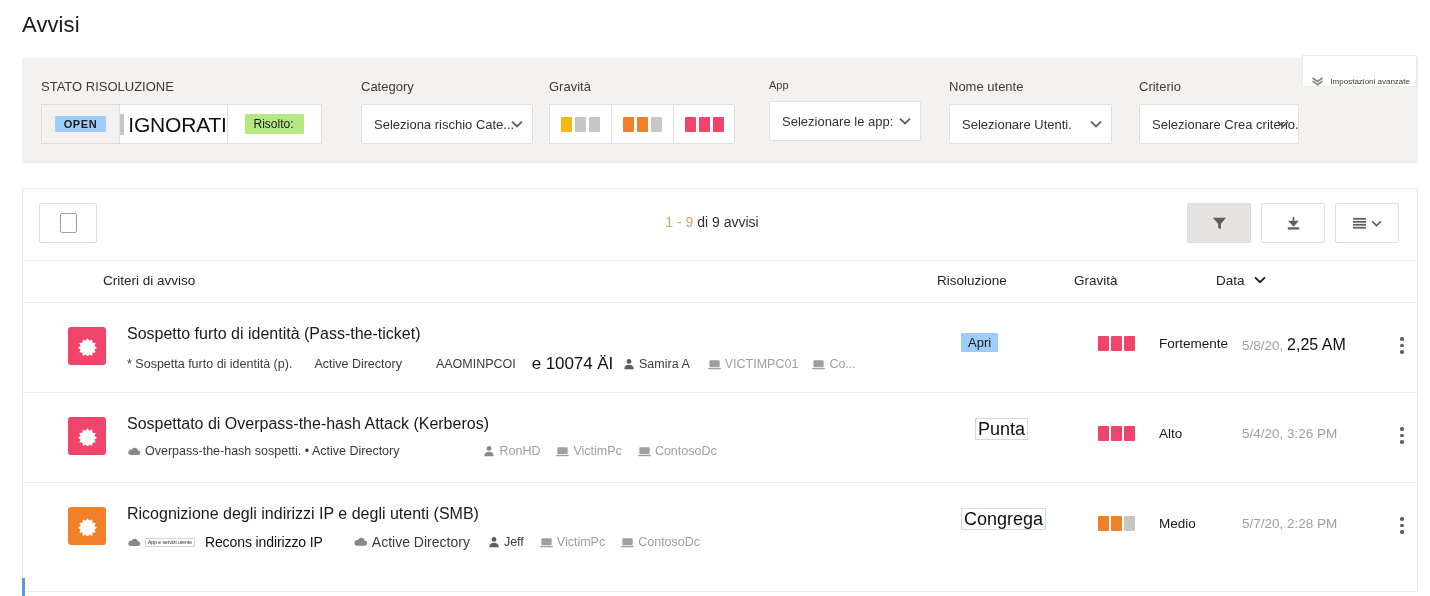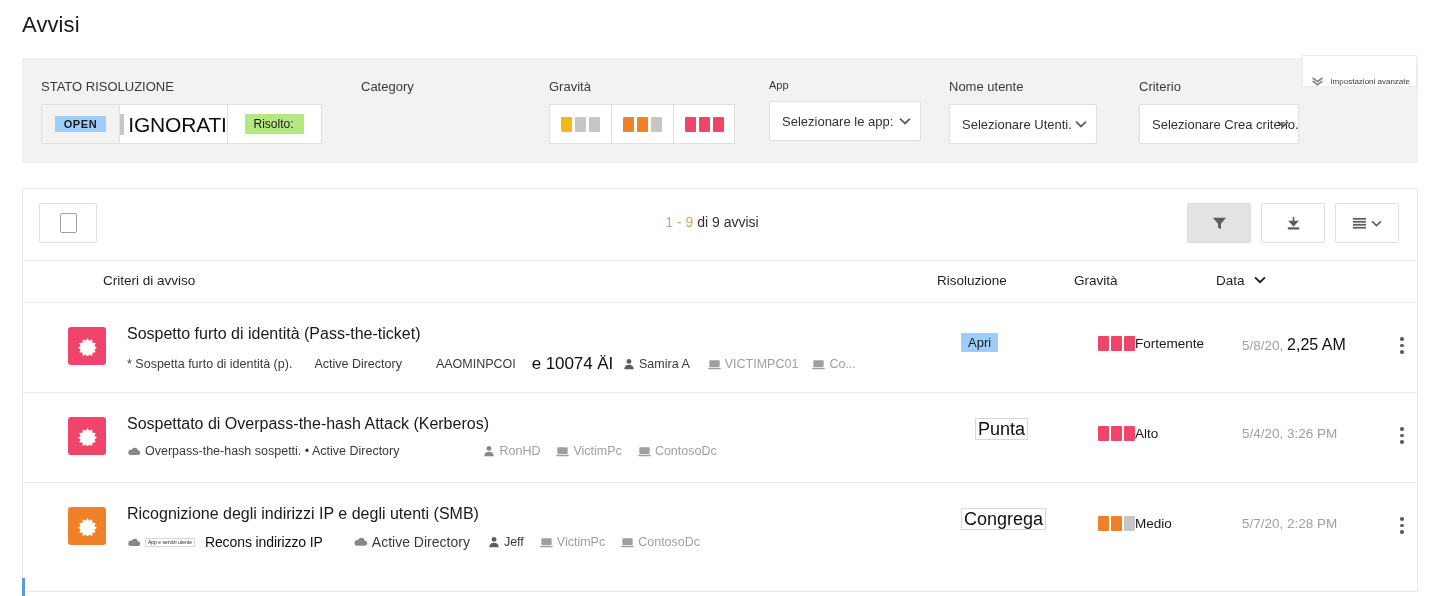--- a/index.html
+++ b/index.html
@@ -157,21 +157,21 @@
     font-size: 5px; color: #201f1e; background: #fff;
     border: 1px solid #d8d6d4; padding: 1px 2px; line-height: 1;
     white-space: nowrap;
   }
   .res-cell {
     position: absolute; top: 0; font-size: 13.5px; color: #1b1a19; white-space: nowrap;
   }
   .res-hl { background: #9ecdfa; padding: 2px 7px; border-radius: 1px; font-size: 13px; }
   .res-box { font-size: 18px; color: #0f0f0f; border: 1px solid #cfd9e8; padding: 0 2px; }
   .sev-cell {
-    position: absolute; display: flex; align-items: center; gap: 0;
+    position: absolute; display: flex; align-items: center; gap: 24px;
     font-size: 13.5px; color: #1b1a19; white-space: nowrap;
   }
   .sev-cell .bars { display: flex; gap: 2px; }
   .date-cell {
     position: absolute; font-size: 13.5px; color: #a19f9d; white-space: nowrap;
   }
   .date-em { color: #0f0f0f; font-size: 16px; }
   .kebab {
     position: absolute; display: flex; flex-direction: column; gap: 3px; align-items: center;
   }
@@ -201,20 +201,28 @@
           <span class="txt-ign">IGNORATI</span>
         </div>
         <div class="seg seg-res">
           <span class="pill-res">Risolto:</span>
         </div>
       </div>
     </div>
 
     <div class="filter-group" style="left:338px;">
       <span class="filter-label">Category</span>
+      <div class="ctrl select-ctrl" style="width:172px;">
+        <span>Seleziona rischio Cate...</span>
+        <span class="chev">
+          <svg viewBox="0 0 12 8" width="12" height="8">
+              <path d="M1 1.6 L6 6.4 L11 1.6" fill="none" stroke="currentColor" stroke-width="1.8"></path>
+            </svg>
+        </span>
+      </div>
     </div>
 
     <div class="filter-group" style="left:526px;">
       <span class="filter-label">Gravità</span>
       <div class="sev-boxes">
         <div class="sev-box">
           <i class="bar" style="background:#f3b912"></i>
             <i class="bar" style="background:#c8c6c4"></i>
             <i class="bar" style="background:#c8c6c4"></i>
         </div>
@@ -238,21 +246,21 @@
         <span class="chev">
           <svg viewBox="0 0 12 8" width="12" height="8">
               <path d="M1 1.6 L6 6.4 L11 1.6" fill="none" stroke="currentColor" stroke-width="1.8"></path>
             </svg>
         </span>
       </div>
     </div>
 
     <div class="filter-group" style="left:926px;">
       <span class="filter-label">Nome utente</span>
-      <div class="ctrl select-ctrl" style="width:148px;">
+      <div class="ctrl select-ctrl" style="width:163px;">
         <span>Selezionare Utenti.</span>
         <span class="chev">
           <svg viewBox="0 0 12 8" width="12" height="8">
               <path d="M1 1.6 L6 6.4 L11 1.6" fill="none" stroke="currentColor" stroke-width="1.8"></path>
             </svg>
         </span>
       </div>
     </div>
 
     <div class="filter-group" style="left:1116px;">

